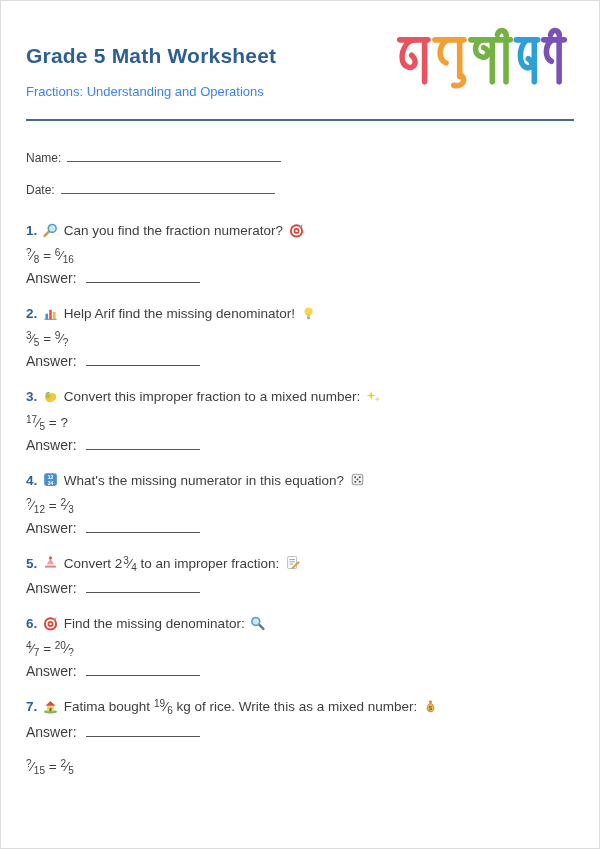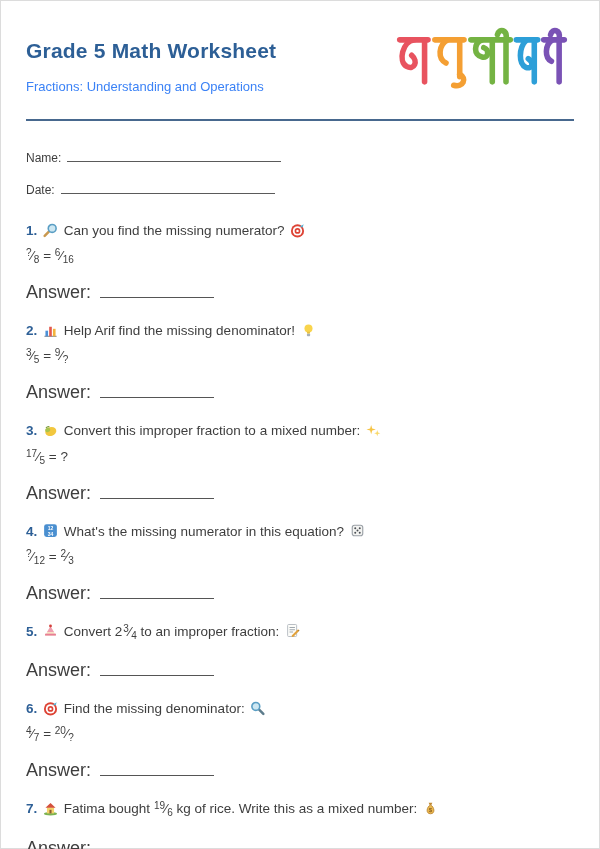--- a/index.html
+++ b/index.html
@@ -4,39 +4,39 @@
 <style>
   * { box-sizing: border-box; }
   html, body { margin: 0; padding: 0; }
   body {
     width: 600px; height: 849px; overflow: hidden;
     background: #ffffff;
     font-family: "Liberation Sans", "DejaVu Sans", sans-serif;
     color: #3e3e3e;
   }
   .page { width: 600px; height: 849px; padding: 26px 25px 0; border: 1px solid #dcdcdc; }
-  .header { display: flex; justify-content: space-between; align-items: center; }
+  .header { display: flex; justify-content: space-between; align-items: flex-end; }
   .page-title { margin: 6px 0 0; font-size: 21px; font-weight: 700; color: #2d5f96; letter-spacing: .2px; }
   .page-subtitle { margin: 16px 0 0; font-size: 13px; color: #3b82f6; }
   .logo-svg { width: 184px; height: 72px; margin-top: 0; flex: 0 0 auto; }
   .divider { border: none; border-top: 2px solid #47688e; margin: 20px 0 0; }
   .fields { margin-top: 28px; }
   .field-row { font-size: 12px; margin-bottom: 16px; }
   .blank { display: inline-block; width: 214px; height: 13px; border-bottom: 1px solid #5a5a5a; margin-left: 6px; }
   .questions { margin-top: 25px; }
   .question { margin-bottom: 19px; }
   .q-title { font-size: 13.5px; line-height: 1.35; }
   .q-num { color: #2d5f96; font-weight: 700; }
   .emoji { width: 15px; height: 15px; vertical-align: -2.5px; margin: 0 2px; }
   .q-equation { font-size: 13.5px; margin-top: 8px; }
   .frac { white-space: nowrap; }
   .frac sup { font-size: 10px; line-height: 0; vertical-align: 4px; }
   .frac sub { font-size: 10px; line-height: 0; vertical-align: -3px; }
   .mixed .frac { margin-left: 1px; margin-top: 24px; }
-  .q-answer { margin-top: 19px; font-size: 18px; }
+  .q-answer { margin-top: 7px; font-size: 14px; }
   .answer-line { display: inline-block; width: 114px; height: 12px; border-bottom: 1.5px solid #555; margin-left: 9px; }
 </style>
 </head>
 <body>
 
 <svg width="0" height="0" style="position:absolute" aria-hidden="true">
   <defs>
     <symbol id="sym-magnifier-left" viewBox="0 0 16 16">
       <line x1="6.5" y1="9" x2="1.8" y2="13.8" stroke="#c9984f" stroke-width="2.6" stroke-linecap="round"></line>
       <circle cx="9.8" cy="5.8" r="4.2" fill="#cde7f2" stroke="#5a9ec4" stroke-width="1.7"></circle>
@@ -181,21 +181,21 @@
     </div>
     <div class="field-row">
       <span>Date:</span><span class="blank"></span>
     </div>
   </div>
 
   <div class="questions">
       <div class="question">
         <div class="q-title"><span class="q-num">1.</span> <svg class="emoji" viewBox="0 0 16 16">
             <use href="#sym-magnifier-left"></use>
-          </svg> <span class="q-text"><span class="seg">Can you find the missing numerator?</span></span> <svg class="emoji" viewBox="0 0 16 16">
+          </svg> <span class="q-text"><span class="seg">Can you find the fraction numerator?</span></span> <svg class="emoji" viewBox="0 0 16 16">
             <use href="#sym-target"></use>
           </svg></div>
         <div class="q-equation"><span class="frac"><sup>?</sup>⁄<sub>8</sub></span> <span class="eqt">=</span> <span class="frac"><sup>6</sup>⁄<sub>16</sub></span></div>
         <div class="q-answer"><span class="a-label">Answer:</span><span class="answer-line"></span></div>
       </div>
       <div class="question">
         <div class="q-title"><span class="q-num">2.</span> <svg class="emoji" viewBox="0 0 16 16">
             <use href="#sym-bar-chart"></use>
           </svg> <span class="q-text"><span class="seg">Help Arif find the missing denominator!</span></span> <svg class="emoji" viewBox="0 0 16 16">
             <use href="#sym-light-bulb"></use>

